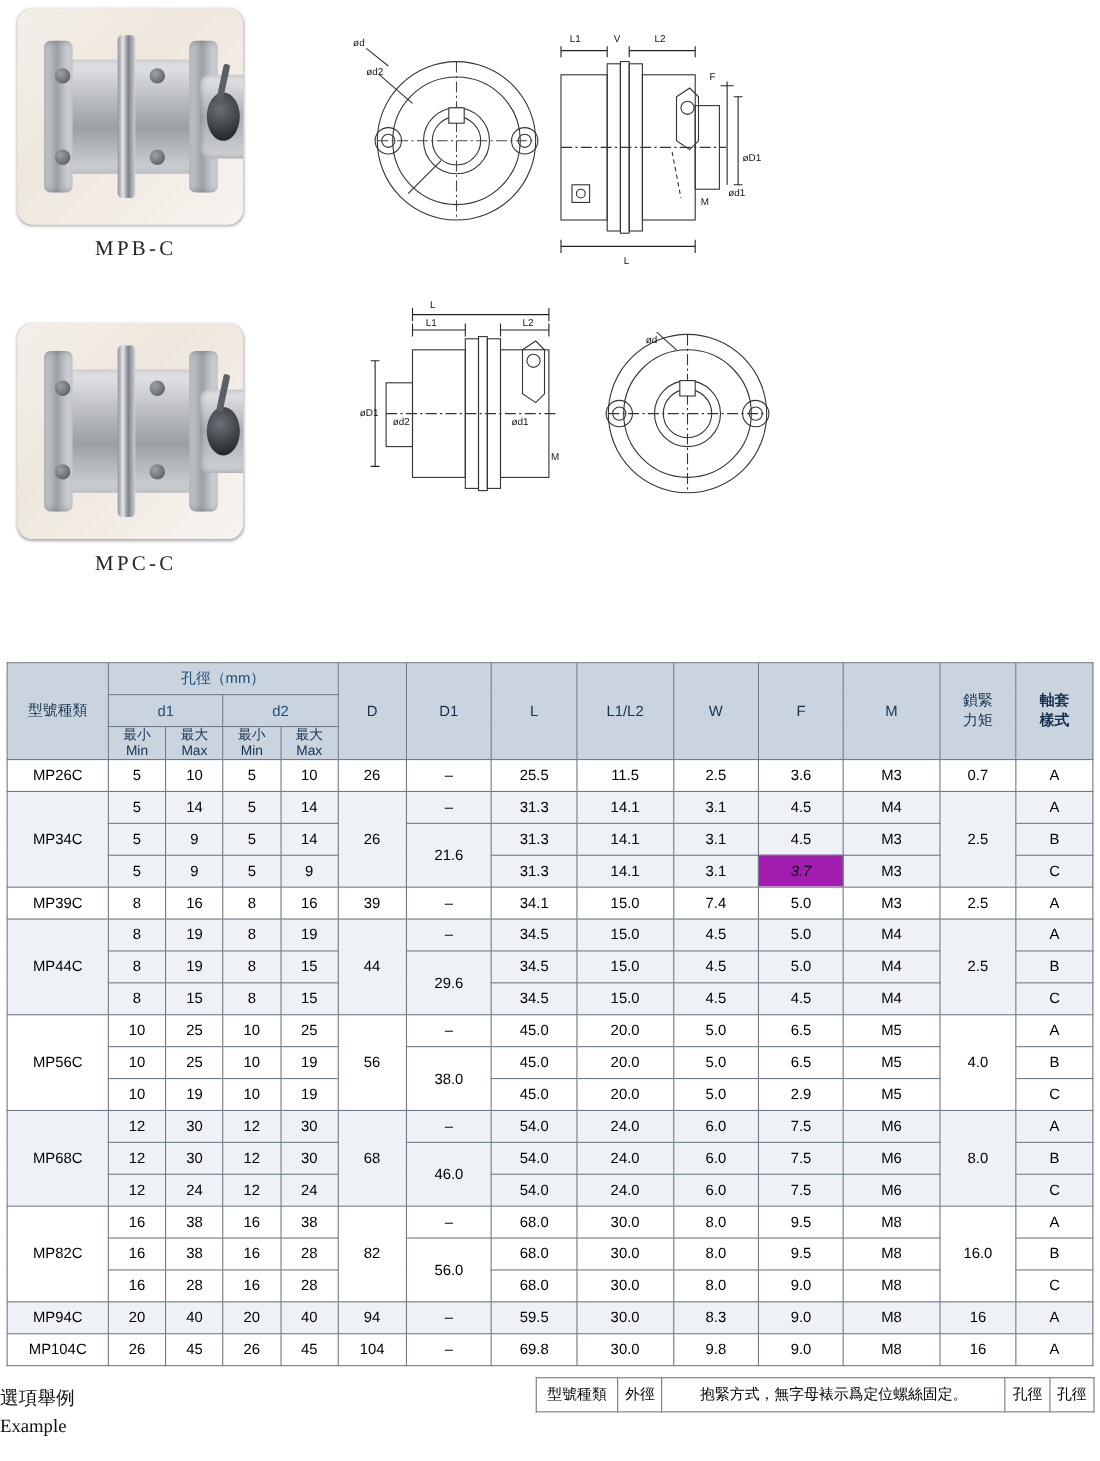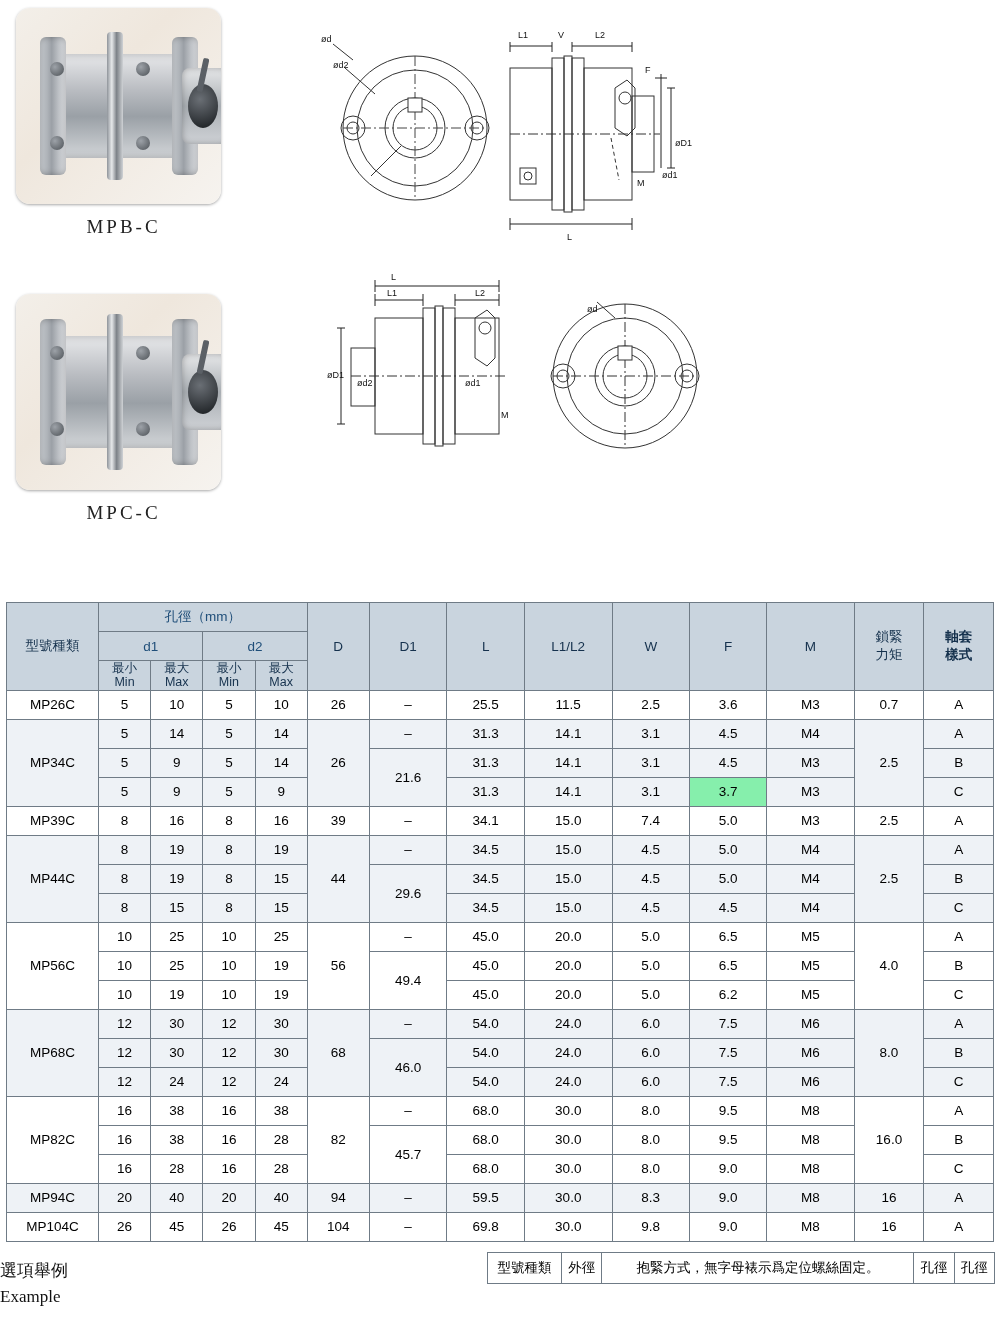--- a/index.html
+++ b/index.html
@@ -316,21 +316,21 @@
           <td style="background: rgb(238, 242, 246);">B</td>
         </tr>
         <tr class="grp-shade">
           <td style="background: rgb(238, 242, 246);">5</td>
           <td style="background: rgb(238, 242, 246);">9</td>
           <td style="background: rgb(238, 242, 246);">5</td>
           <td style="background: rgb(238, 242, 246);">9</td>
           <td style="background: rgb(238, 242, 246);">31.3</td>
           <td style="background: rgb(238, 242, 246);">14.1</td>
           <td style="background: rgb(238, 242, 246);">3.1</td>
-          <td style="background: #86efac;">3.7</td>
+          <td style="background: #a21caf; font-style: italic;">3.7</td>
           <td style="background: rgb(238, 242, 246);">M3</td>
           <td style="background: rgb(238, 242, 246);">C</td>
         </tr>
         <tr>
           <td>MP39C</td>
           <td>8</td>
           <td>16</td>
           <td>8</td>
           <td>16</td>
           <td>39</td>
@@ -398,37 +398,37 @@
           <td>6.5</td>
           <td>M5</td>
           <td rowspan="3">4.0</td>
           <td>A</td>
         </tr>
         <tr>
           <td>10</td>
           <td>25</td>
           <td>10</td>
           <td>19</td>
-          <td rowspan="2">49.4</td>
+          <td rowspan="2">38.0</td>
           <td>45.0</td>
           <td>20.0</td>
           <td>5.0</td>
           <td>6.5</td>
           <td>M5</td>
           <td>B</td>
         </tr>
         <tr>
           <td>10</td>
           <td>19</td>
           <td>10</td>
           <td>19</td>
           <td>45.0</td>
           <td>20.0</td>
           <td>5.0</td>
-          <td>6.2</td>
+          <td>2.9</td>
           <td>M5</td>
           <td>C</td>
         </tr>
         <tr class="grp-shade">
           <td rowspan="3" style="background: rgb(238, 242, 246);">MP68C</td>
           <td style="background: rgb(238, 242, 246);">12</td>
           <td style="background: rgb(238, 242, 246);">30</td>
           <td style="background: rgb(238, 242, 246);">12</td>
           <td style="background: rgb(238, 242, 246);">30</td>
           <td rowspan="3" style="background: rgb(238, 242, 246);">68</td>
@@ -480,21 +480,21 @@
           <td>9.5</td>
           <td>M8</td>
           <td rowspan="3">16.0</td>
           <td>A</td>
         </tr>
         <tr>
           <td>16</td>
           <td>38</td>
           <td>16</td>
           <td>28</td>
-          <td rowspan="2">45.7</td>
+          <td rowspan="2">56.0</td>
           <td>68.0</td>
           <td>30.0</td>
           <td>8.0</td>
           <td>9.5</td>
           <td>M8</td>
           <td>B</td>
         </tr>
         <tr>
           <td>16</td>
           <td>28</td>

